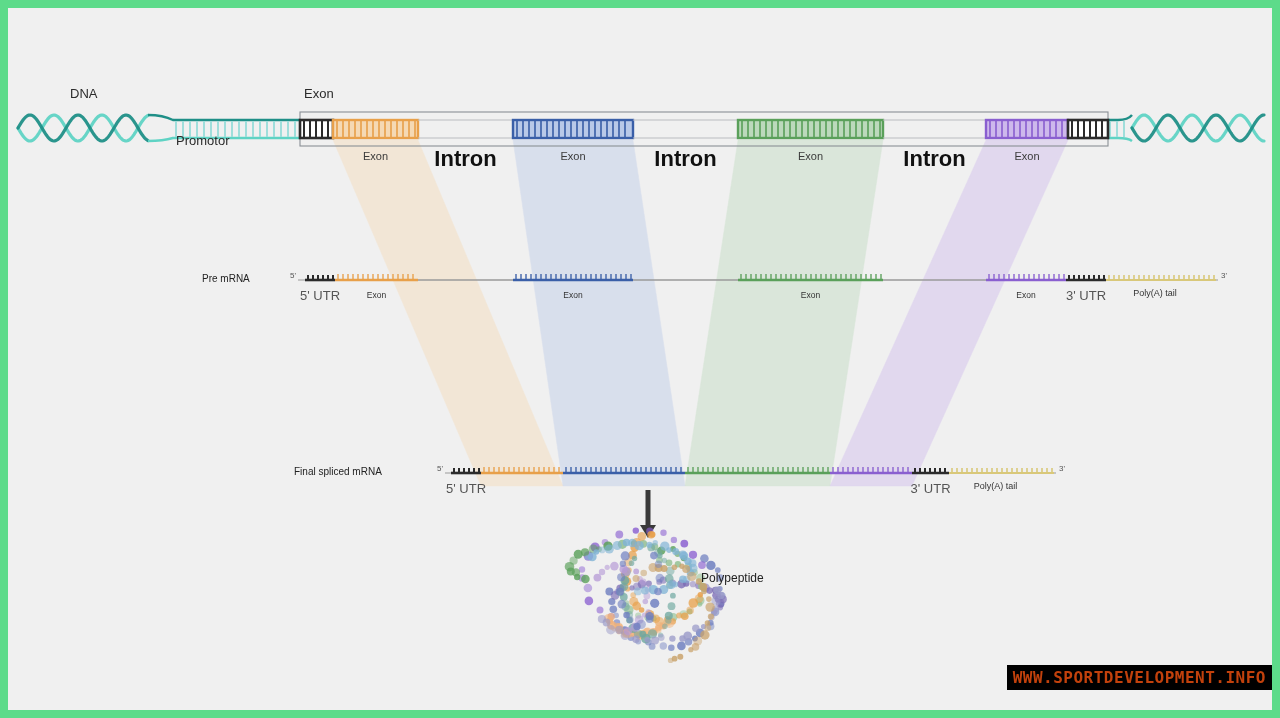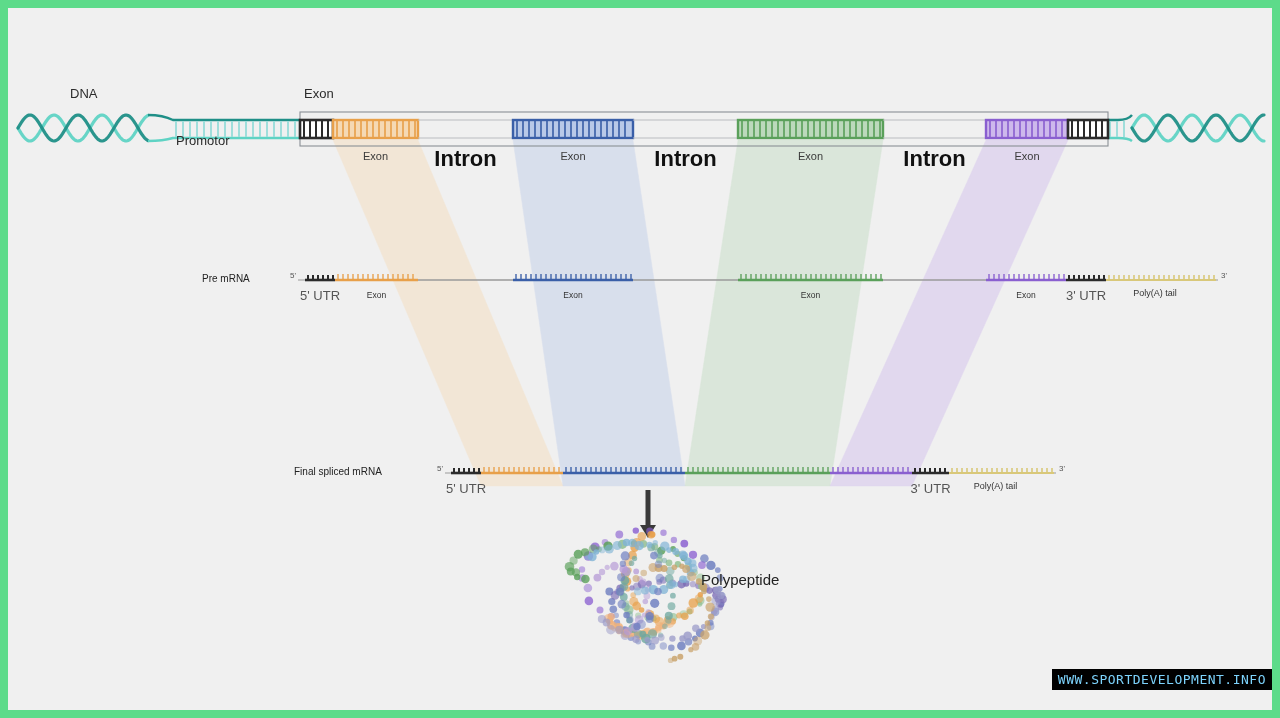--- a/index.html
+++ b/index.html
@@ -21,23 +21,23 @@
   .lbl-exon{font-size:11px;color:#3a3a3a;}
   .lbl-intron{font-size:22px;font-weight:bold;color:#111;}
   .lbl-row{font-size:10px;color:#222;}
   .lbl-sm{font-size:13px;color:#555;}
   .lbl-sm2{font-size:8.5px;color:#333;}
   .lbl-prime{font-size:8px;color:#555;}
   .lbl-poly{font-size:9px;color:#333;}
 
   #watermark{
     position:absolute;right:0px;bottom:20px;
-    background:#000;color:#7dd3fc;
+    background:#000;color:#c2410c;
     font-family:"DejaVu Sans Mono","Liberation Mono",monospace;
-    font-size:13px;font-weight:normal;letter-spacing:.5px;
+    font-size:16px;font-weight:bold;letter-spacing:.5px;
     padding:3px 6px 3px 6px;
   }
 </style>
 </head>
 <body>
 
 <div id="frame">
   <div class="canvas">
 
     <svg class="layer" id="svg-funnels">
@@ -735,21 +735,21 @@
         <circle cx="617.2" cy="547.9" r="4.6" fill="#6f7fc0" opacity="0.70"></circle>
       </svg>
 
     <div class="lbl lbl-top" style="left:62px;top:78px;">DNA</div>
     <div class="lbl lbl-top" style="left:168px;top:78px;margin-top:47px;">Promotor</div>
     <div class="lbl lbl-top" style="left:296px;top:78px;">Exon</div>
 
     <div class="lbl lbl-row" style="left:194px;top:265px;">Pre mRNA</div>
     <div class="lbl lbl-row" style="left:274px;top:458px;margin-left:12px;">Final spliced mRNA</div>
 
-    <div class="lbl" style="left:693px;top:563px;font-size:15px;color:#222;">Polypeptide</div>
+    <div class="lbl" style="left:693px;top:563px;font-size:12px;color:#222;">Polypeptide</div>
 
     <div id="text-overlay">
         <div class="lbl lbl-exon" style="left: 367.5px; top: 142px; transform: translateX(-50%);">Exon</div>
         <div class="lbl lbl-intron" style="left: 457.5px; top: 138px; transform: translateX(-50%);">Intron</div>
         <div class="lbl lbl-exon" style="left: 565px; top: 142px; transform: translateX(-50%);">Exon</div>
         <div class="lbl lbl-intron" style="left: 677.5px; top: 138px; transform: translateX(-50%);">Intron</div>
         <div class="lbl lbl-exon" style="left: 802.5px; top: 142px; transform: translateX(-50%);">Exon</div>
         <div class="lbl lbl-intron" style="left: 926.5px; top: 138px; transform: translateX(-50%);">Intron</div>
         <div class="lbl lbl-exon" style="left: 1019px; top: 142px; transform: translateX(-50%);">Exon</div>
         <div class="lbl lbl-sm" style="left: 312px; top: 280px; transform: translateX(-50%);">5' UTR</div>

